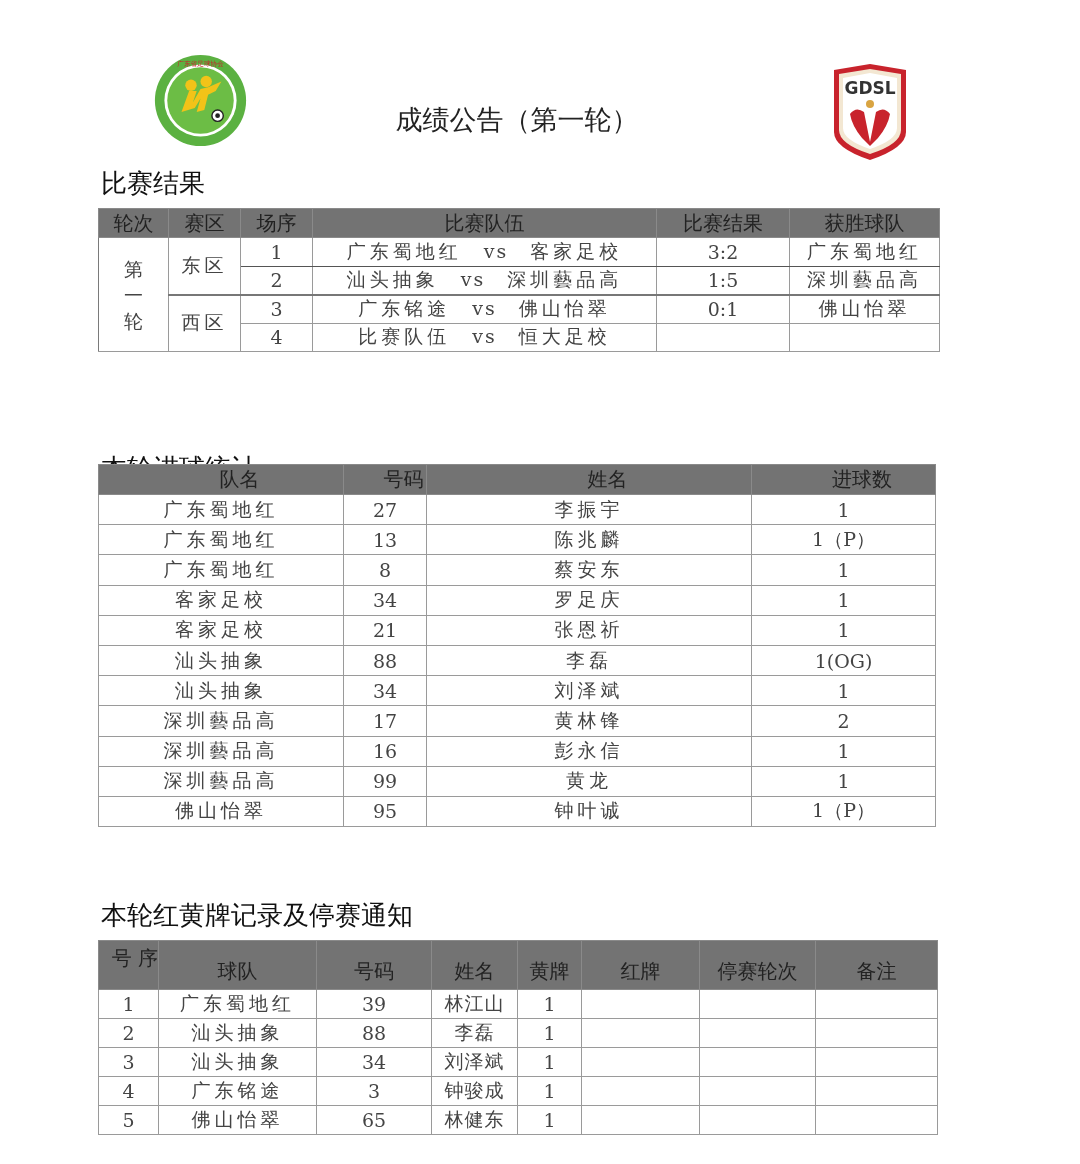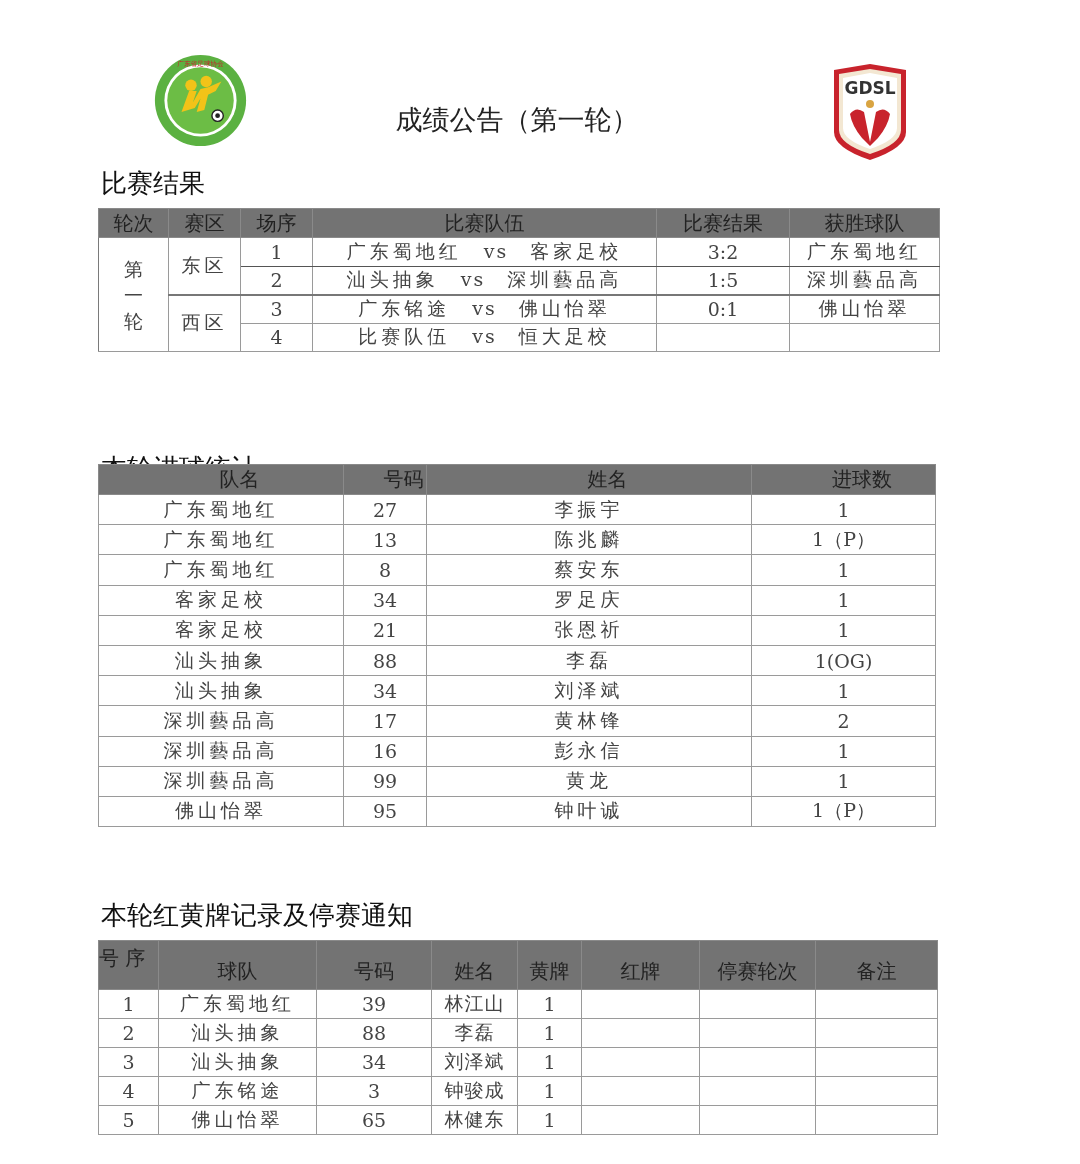--- a/index.html
+++ b/index.html
@@ -27,21 +27,21 @@
 
     
     #scorers { left: 98px; top: 464px; width: 837px; }
     #scorers th { height: 30px; padding-left: 37px; }
     #scorers td { height: 30.2px; }
 
     
     #cards { left: 98px; top: 940px; width: 839px; }
     #cards th { height: 49px; vertical-align: bottom; padding-bottom: 4px; }
     #cards td { height: 29px; }
-    .th-seq { text-align: left; vertical-align: top !important; padding-top: 4px; padding-left: 0; }
+    .th-seq { text-align: right; vertical-align: top !important; padding-top: 4px; padding-left: 0; }
 
     .bord-dark { border-bottom: 1px solid #555 !important; }
   </style>
 </head>
 <body>
 
 <div class="header">
   <svg class="logo-left" viewBox="0 0 100 100">
     <circle cx="50" cy="50" r="48" fill="#5bb141"></circle>
     <circle cx="50" cy="50" r="38" fill="#ffffff"></circle>

